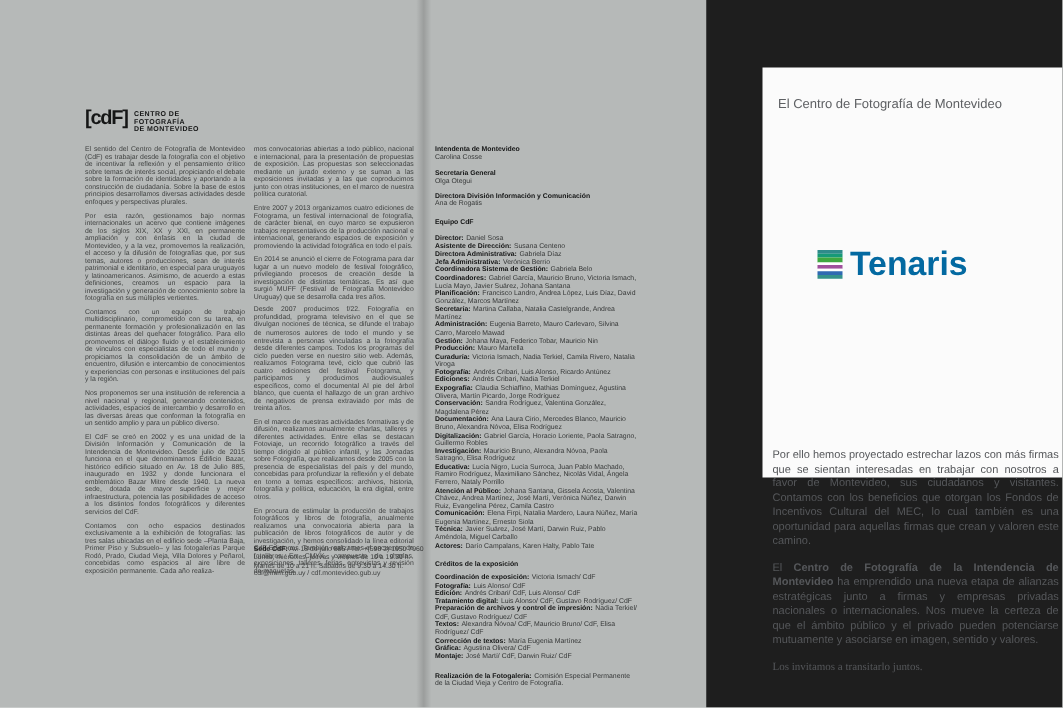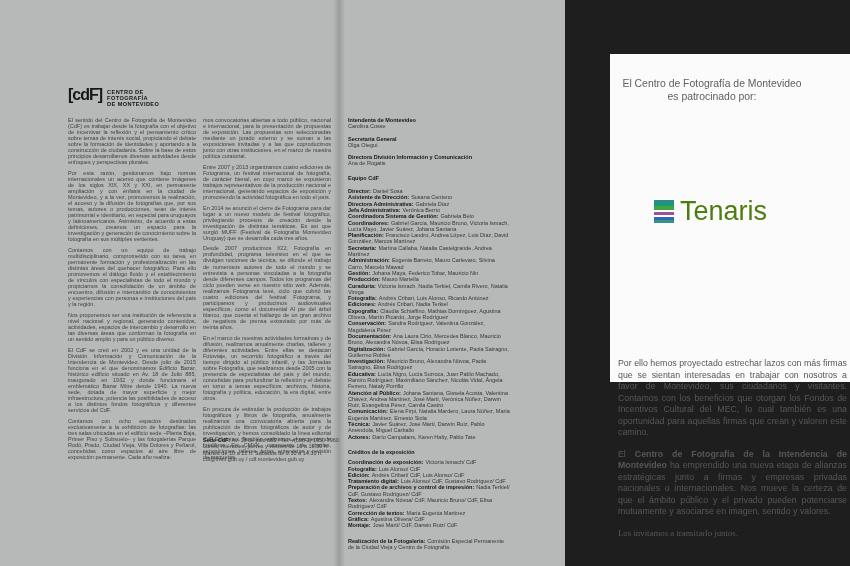--- a/index.html
+++ b/index.html
@@ -35,21 +35,21 @@
   .realization{margin-top:9px;}
 
   
   .dark-panel{position:absolute;left:565px;top:0;width:285px;height:566px;background:#1e1e1e;}
   .card{position:absolute;left:610px;top:54px;width:240px;height:328px;background:#fbfbfb;}
   .sponsor-heading{position:absolute;left:8px;top:24px;width:188px;text-align:center;
                    font-size:10.4px;line-height:12.6px;color:#5e6063;}
   .tenaris{position:absolute;left:44px;top:144px;display:flex;align-items:center;gap:6px;}
   .stripes{width:20px;display:flex;flex-direction:column;}
   .stripes div{width:100%;}
-  .wordmark{font-size:27px;font-weight:normal;color:#4d7c0f;letter-spacing:0;line-height:27px;}
+  .wordmark{font-size:27px;font-weight:bold;color:#0369a1;letter-spacing:0;line-height:27px;}
   .sponsor-text{position:absolute;left:8px;top:304px;width:229px;font-size:8.8px;line-height:11.5px;
                 color:#55575a;text-align:justify;}
   .sponsor-text p{margin:0 0 10px 0;}
   .sponsor-text .last{margin-top:3px;font-family:Liberation Serif, serif;}
 </style>
 </head>
 <body>
 
 <div class="stage">
 
@@ -259,21 +259,20 @@
     <div class="cl realization">
       <b>Realización de la Fotogalería:</b><span>Comisión Especial Permanente de la Ciudad Vieja y Centro de Fotografía.</span>
     </div>
   </div>
 
   <div class="dark-panel"></div>
 
   <div class="card">
     <div class="sponsor-heading">
       <div>El Centro de Fotografía de Montevideo</div>
-      <div>es patrocinado por:</div>
     </div>
 
     <div class="tenaris">
       <div class="stripes">
           <div style="background: rgb(47, 139, 138); height: 3px;"></div>
           <div style="background: rgb(22, 154, 119); height: 3px;"></div>
           <div style="background: rgb(62, 168, 63); height: 4px;"></div>
           <div style="background: rgb(255, 255, 255); height: 2px;"></div>
           <div style="background: rgb(160, 81, 156); height: 3px;"></div>
           <div style="background: rgb(255, 255, 255); height: 2px;"></div>

